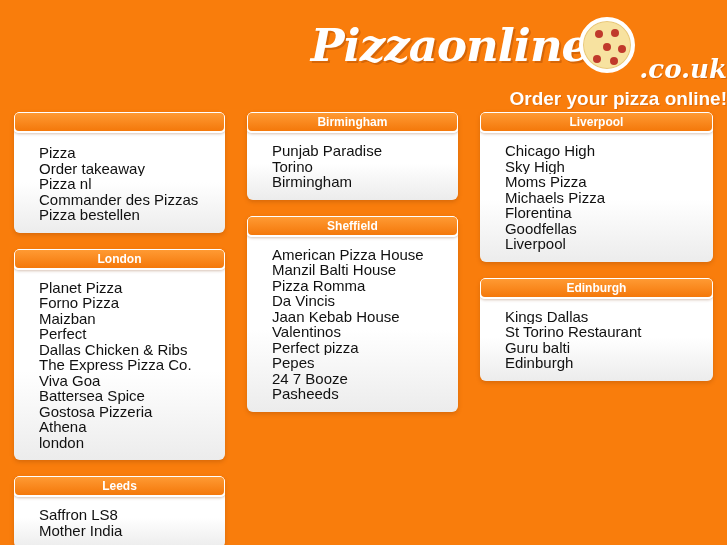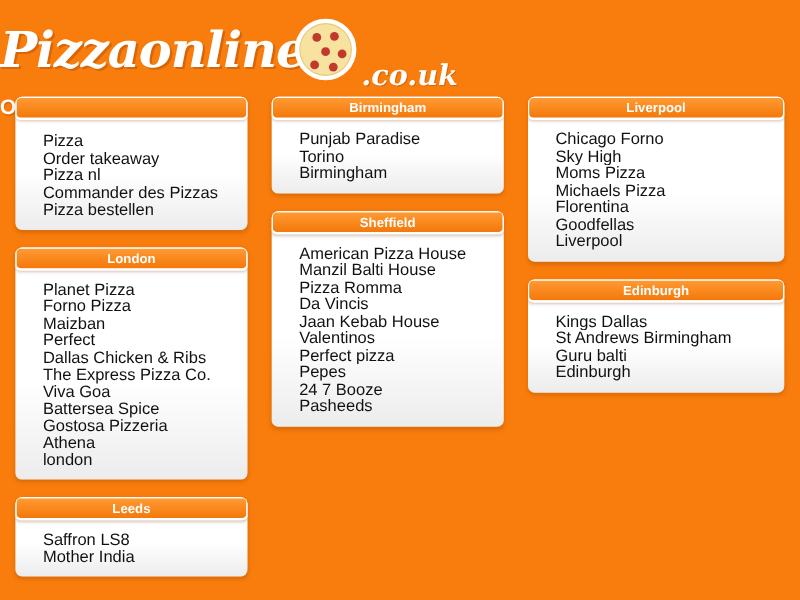--- a/index.html
+++ b/index.html
@@ -12,21 +12,21 @@
     height: 545px;
     background: #f97d0c;
     font-family: "Liberation Sans", sans-serif;
     overflow: hidden;
     position: relative;
   }
 
   
   .header {
     width: 100%;
-    text-align: left;
+    text-align: right;
     padding-top: 8px;
   }
   .logo-row {
     display: inline-flex;
     align-items: center;
     justify-content: center;
     line-height: 1;
   }
   .logo-word {
     font-family: "DejaVu Serif", serif;
@@ -82,21 +82,21 @@
   .columns {
     position: absolute;
     top: 88px;
     left: 0;
     right: 0;
     bottom: 0;
     display: flex;
     gap: 0;
     padding: 0 14px;
   }
-  .col { width: 33.33%; padding-right: 22px; }
+  .col { width: 33.33%; padding-right: 22px; margin-top: 24px; }
   .col:last-child { padding-right: 0; }
 
   .panel {
     background: linear-gradient(to bottom, #ffffff 0%, #ffffff 58%, #ececec 100%);
     border-radius: 6px;
     box-shadow: 0 2px 4px rgba(120,50,0,0.25);
     margin-bottom: 16px;
     overflow: hidden;
   }
   .panel-head {
@@ -236,37 +236,37 @@
     </div>
 
   </div>
 
   <div class="col">
 
     <div class="panel">
       <div class="panel-head">Liverpool</div>
       <div class="panel-body">
         <ul>
-          <li>Chicago Forno</li>
+          <li>Chicago High</li>
           <li>Sky High</li>
           <li>Moms Pizza</li>
           <li>Michaels Pizza</li>
           <li>Florentina</li>
           <li>Goodfellas</li>
           <li>Liverpool</li>
         </ul>
       </div>
     </div>
 
     <div class="panel">
       <div class="panel-head">Edinburgh</div>
       <div class="panel-body">
         <ul>
           <li>Kings Dallas</li>
-          <li>St Andrews Birmingham</li>
+          <li>St Torino Restaurant</li>
           <li>Guru balti</li>
           <li>Edinburgh</li>
         </ul>
       </div>
     </div>
 
   </div>
 
 </div>
 

